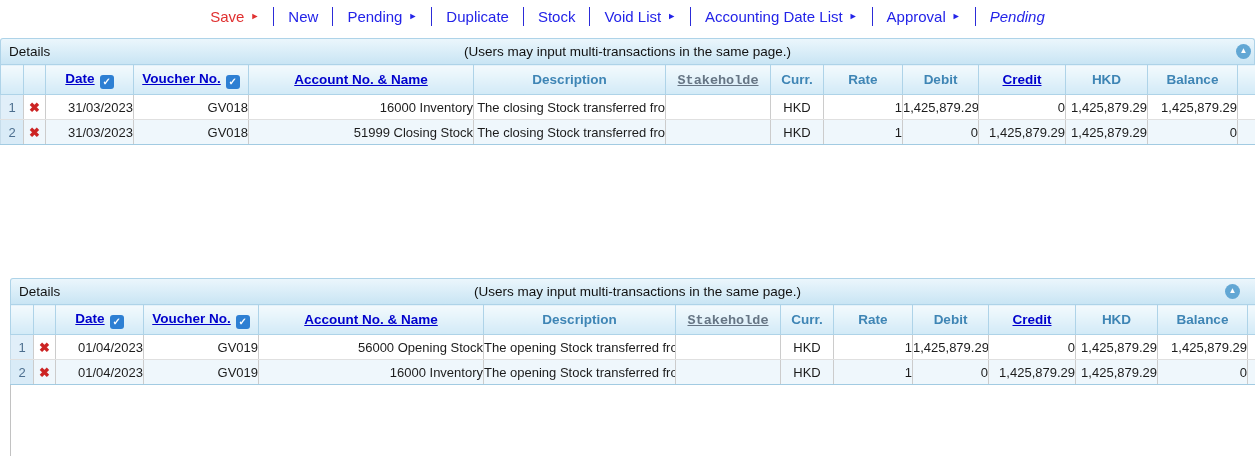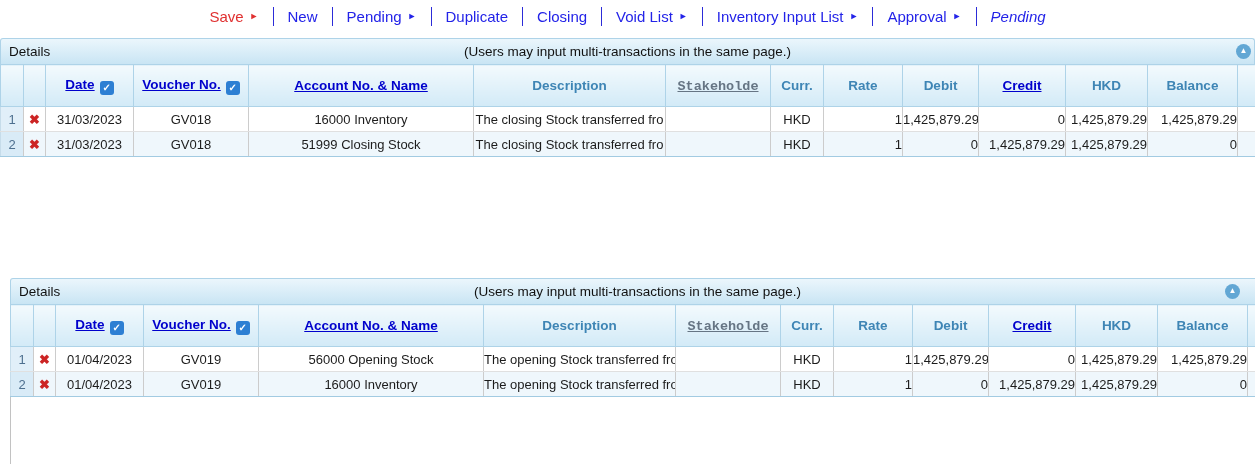--- a/index.html
+++ b/index.html
@@ -39,21 +39,21 @@
   .collapse-btn { position:absolute; top:5px; width:15px; height:15px; border-radius:50%; background:#62a7d4; cursor:pointer; }
   .panel-0 .collapse-btn { right:3px; }
   .panel-1 .collapse-btn { right:24px; }
   .collapse-arrow { display:block; text-align:center; color:#fff; font-size:8px; line-height:14px; }
 
   
   table.grid { border-collapse:collapse; table-layout:fixed; width:1255px; }
   .grid th, .grid td { padding:0; overflow:hidden; white-space:nowrap; box-sizing:border-box; }
 
   .grid thead th {
-    height:42px; font-size:13.5px; font-weight:bold; color:#3e85b5; text-align:center;
+    height:30px; font-size:13.5px; font-weight:bold; color:#3e85b5; text-align:center;
     background:linear-gradient(#f3fafd,#d2eaf7);
     border-top:1px solid #aed3e8; border-right:1px solid #aed3e8; border-bottom:1px solid #aed3e8;
   }
   .grid thead th:first-child { border-left:1px solid #aed3e8; }
 
   .hlink { color:#0000cc; text-decoration:underline; cursor:pointer; }
   .hlink-gray { color:#667584; text-decoration:underline; cursor:pointer;font-family:Liberation Mono, monospace; }
 
   .checkbox {
     display:inline-block; width:14px; height:14px; background:#2d7fd3;
@@ -68,21 +68,21 @@
   .grid tbody td:first-child { border-left:1px solid #c6dcea; }
   .grid tbody tr:last-child td { border-bottom:1px solid #a2cbe2; }
   .grid tbody tr.even td { background:#eff7fc; }
 
   .grid tbody td.c-num { background:#e1eff9; color:#4d6f8f; text-align:center; }
   .grid tbody tr.even td.c-num { background:#d9ebf7; }
 
   .c-del { text-align:center; }
   .del { color:#cc2424; font-weight:bold; font-size:13px; cursor:pointer; }
 
-  .cell-left   { text-align:center; padding:0 4px 0 6px; }
+  .cell-left   { text-align:right; padding:0 4px 0 6px; }
   .cell-center { text-align:center; }
   .cell-right  { text-align:right; padding:0 2px; font-size:12.5px; }
 
   .panel-extra { height:71px; border-left:1px solid #c2c2c2; }
 </style>
 </head>
 <body>
 
 <div class="toolbar">
   <span class="tb-item save">
@@ -93,28 +93,28 @@
     <span>New</span>
   </span>
   <span class="tb-item">
     <span>Pending</span>
     <span class="tb-arrow">►</span>
   </span>
   <span class="tb-item">
     <span>Duplicate</span>
   </span>
   <span class="tb-item">
-    <span>Closing</span>
+    <span>Stock</span>
   </span>
   <span class="tb-item">
     <span>Void List</span>
     <span class="tb-arrow">►</span>
   </span>
   <span class="tb-item">
-    <span>Inventory Input List</span>
+    <span>Accounting Date List</span>
     <span class="tb-arrow">►</span>
   </span>
   <span class="tb-item">
     <span>Approval</span>
     <span class="tb-arrow">►</span>
   </span>
   <span class="tb-item">
     <span>Pending</span>
   </span>
 </div>

